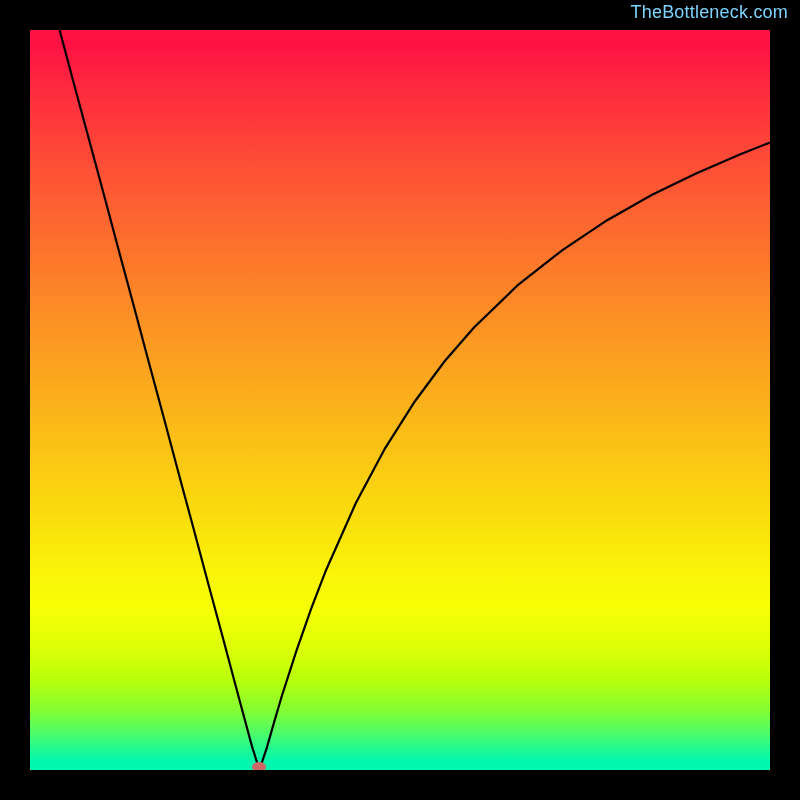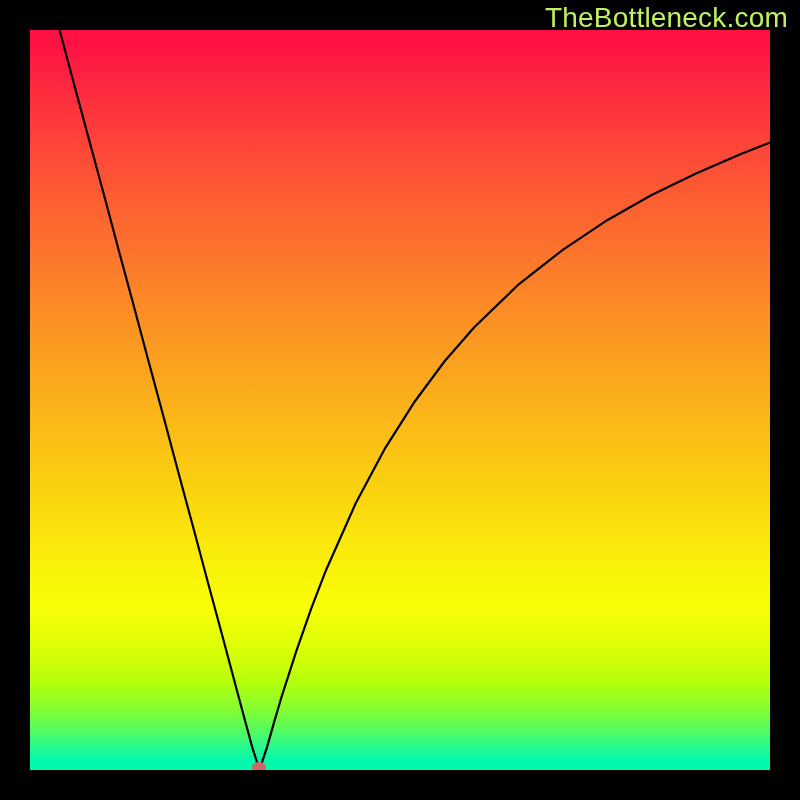--- a/index.html
+++ b/index.html
@@ -14,22 +14,22 @@
   .frame {
     position: relative;
     width: 800px;
     height: 800px;
     background: #000;
   }
   .watermark {
     position: absolute;
     top: 2px;
     right: 12px;
-    color: #bef264;
-    font-size: 28px;
+    color: #7dd3fc;
+    font-size: 18px;
     font-weight: 500;
     letter-spacing: 0.2px;
     z-index: 20;
   }
   .plot-area {
     position: absolute;
     left: 30px;
     top: 30px;
     width: 740px;
     height: 740px;

